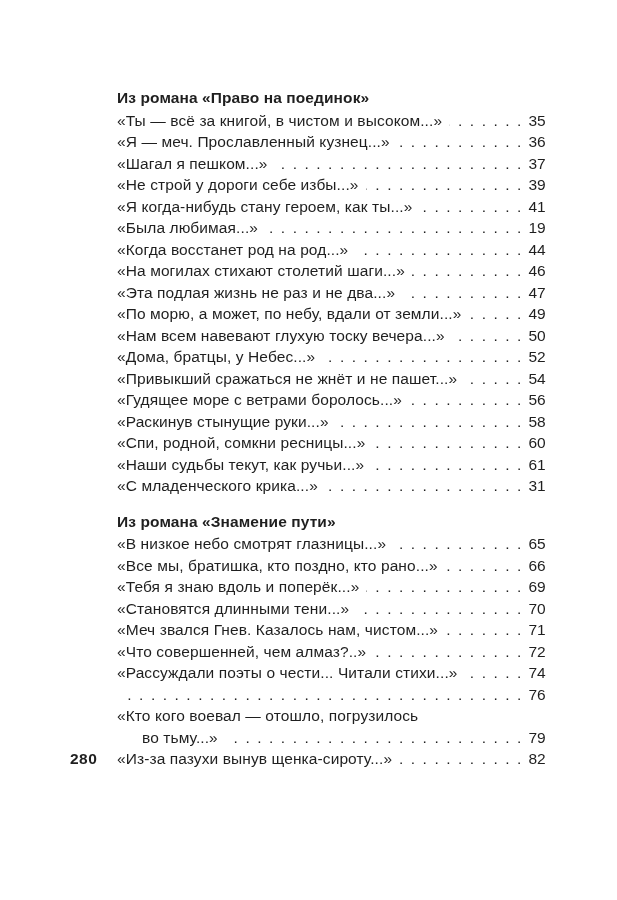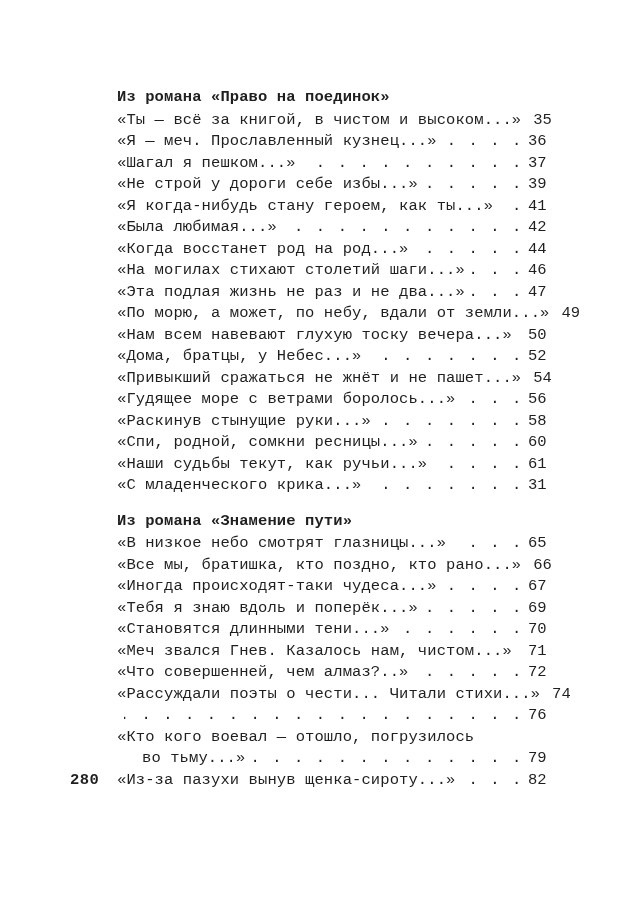--- a/index.html
+++ b/index.html
@@ -6,21 +6,21 @@
     margin: 0;
     padding: 0;
     background: #ffffff;
   }
   .book-page {
     position: relative;
     width: 617px;
     height: 900px;
     background: #ffffff;
     overflow: hidden;
-    font-family: Liberation Mono, monospace;
+    font-family: Liberation Sans, sans-serif;
     color: #1f1f1f;
   }
   .toc-content {
     position: absolute;
     left: 117px;
     top: 87px;
     width: 429px;
     font-size: 15.5px;
     line-height: 21.5px;
   }
@@ -54,21 +54,21 @@
     direction: rtl;
     margin: 0 5px 0 7px;
   }
   .dot-leader::before {
     content: ". . . . . . . . . . . . . . . . . . . . . . . . . . . . . . . . . . . . . . . . . . . . . . . . . . . . . . . . . . . .";
     letter-spacing: 1.6px;
   }
   .entry-page {
     white-space: nowrap;
     min-width: 18px;
-    text-align: left;
+    text-align: center;
   }
   .folio {
     position: absolute;
     left: -47px;
     top: 0;
     font-weight: bold;
     letter-spacing: 0.5px;
   }
 </style>
 </head>
@@ -99,21 +99,21 @@
           <span class="entry-page">39</span>
         </div>
         <div class="toc-entry">
           <span class="entry-title">«Я когда-нибудь стану героем, как ты...»</span>
           <span class="dot-leader"></span>
           <span class="entry-page">41</span>
         </div>
         <div class="toc-entry">
           <span class="entry-title">«Была любимая...»</span>
           <span class="dot-leader"></span>
-          <span class="entry-page">42</span>
+          <span class="entry-page">19</span>
         </div>
         <div class="toc-entry">
           <span class="entry-title">«Когда восстанет род на род...»</span>
           <span class="dot-leader"></span>
           <span class="entry-page">44</span>
         </div>
         <div class="toc-entry">
           <span class="entry-title">«На могилах стихают столетий шаги...»</span>
           <span class="dot-leader"></span>
           <span class="entry-page">46</span>
@@ -173,25 +173,20 @@
         <div class="section-heading">Из романа «Знамение пути»</div>
         <div class="toc-entry">
           <span class="entry-title">«В низкое небо смотрят глазницы...»</span>
           <span class="dot-leader"></span>
           <span class="entry-page">65</span>
         </div>
         <div class="toc-entry">
           <span class="entry-title">«Все мы, братишка, кто поздно, кто рано...»</span>
           <span class="dot-leader"></span>
           <span class="entry-page">66</span>
-        </div>
-        <div class="toc-entry">
-          <span class="entry-title">«Иногда происходят-таки чудеса...»</span>
-          <span class="dot-leader"></span>
-          <span class="entry-page">67</span>
         </div>
         <div class="toc-entry">
           <span class="entry-title">«Тебя я знаю вдоль и поперёк...»</span>
           <span class="dot-leader"></span>
           <span class="entry-page">69</span>
         </div>
         <div class="toc-entry">
           <span class="entry-title">«Становятся длинными тени...»</span>
           <span class="dot-leader"></span>
           <span class="entry-page">70</span>

